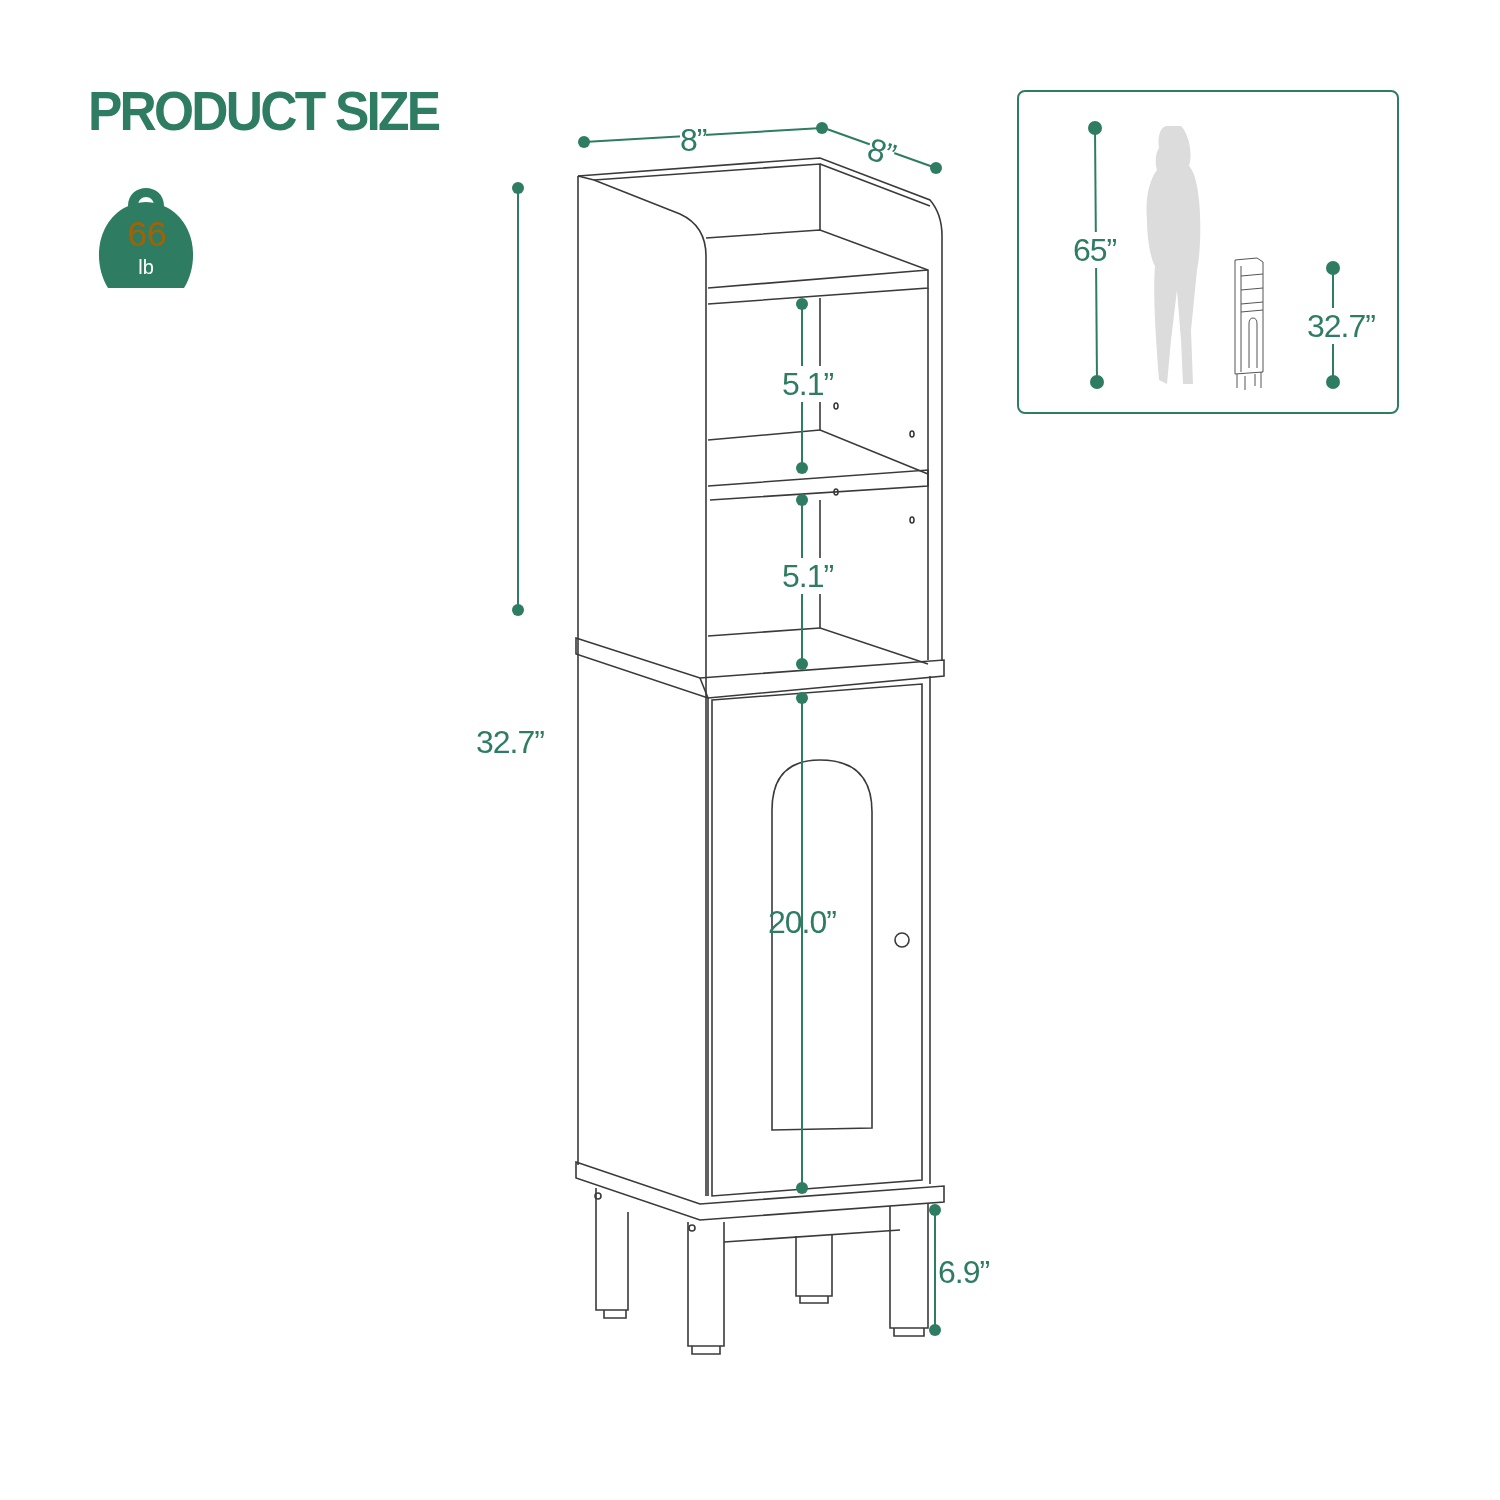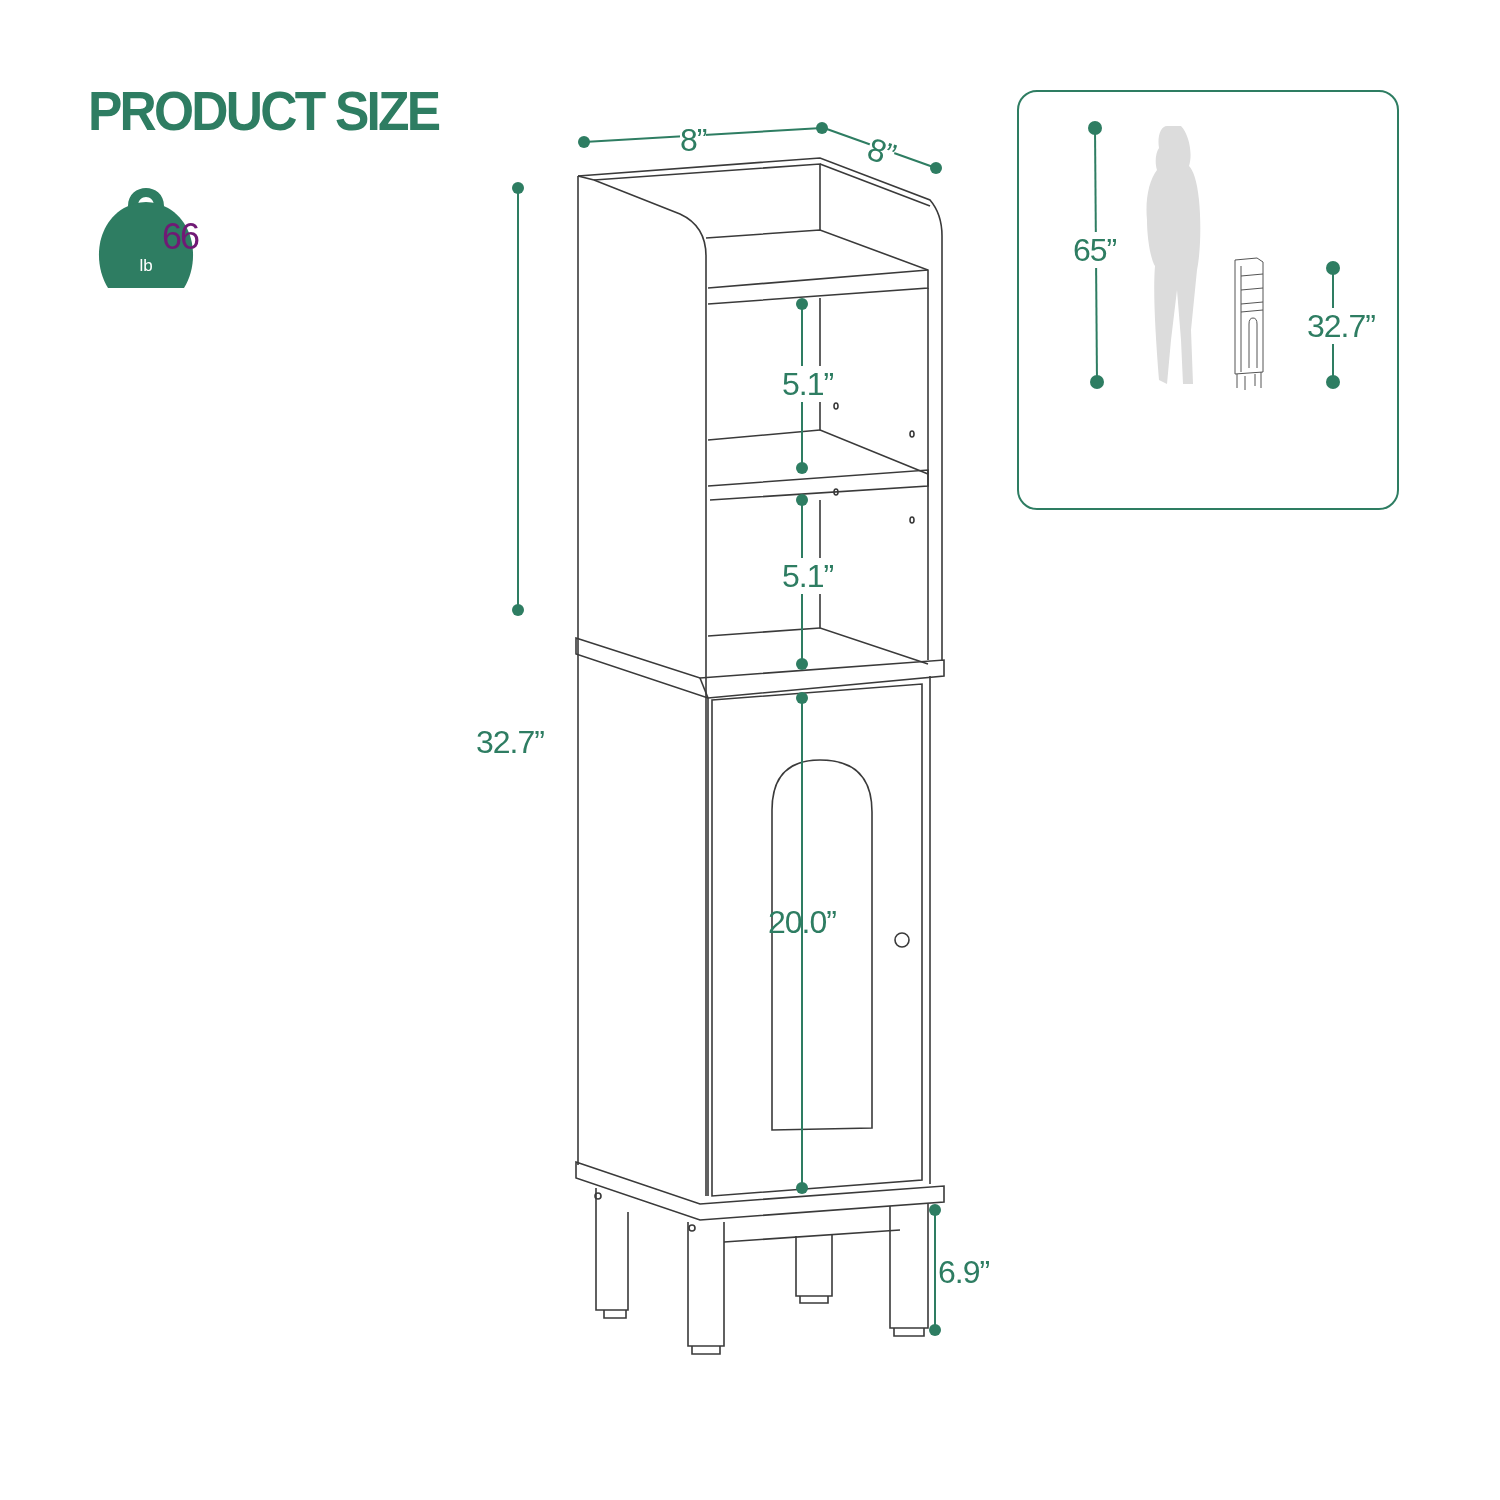--- a/index.html
+++ b/index.html
@@ -1,23 +1,23 @@
 <!DOCTYPE html>
 <html><head>
 <meta charset="utf-8">
 <style>
   html, body { margin:0; padding:0; background:#ffffff; }
   body { width:1500px; height:1500px; position:relative; overflow:hidden; font-family:"Liberation Sans", sans-serif; }
   .title { position:absolute; left:88px; top:78px; font-size:56px; font-weight:bold; color:#2e7d62; letter-spacing:-3px; transform:scaleX(0.92); transform-origin:left; margin:0; }
   .weight { position:absolute; left:94px; top:176px; width:104px; height:114px; }
   .weight svg { position:absolute; left:0; top:0; }
-  .weight .num { position:absolute; left:0; width:104px; text-align:right; top:40px; font-size:36px; color:#701a75; letter-spacing:-2px; }
-  .weight .unit { position:absolute; left:0; width:104px; text-align:center; top:80px; font-size:17px; color:#fff; }
+  .weight .num { position:absolute; left:0; width:104px; text-align:center; top:40px; font-size:36px; color:#a16207; letter-spacing:-2px;font-family:Liberation Mono, monospace; }
+  .weight .unit { position:absolute; left:0; width:104px; text-align:center; top:80px; font-size:20px; color:#fff; }
   .dim { position:absolute; color:#2e7d62; font-size:32px; background:#fff; line-height:1; padding:2px 0; letter-spacing:-1px; }
-  .inset { position:absolute; left:1017px; top:90px; width:382px; height:420px; border:2px solid #2e7d62; border-radius:20px; box-sizing:border-box; }
+  .inset { position:absolute; left:1017px; top:90px; width:382px; height:324px; border:2px solid #2e7d62; border-radius:8px; box-sizing:border-box; }
   svg.main { position:absolute; left:0; top:0; }
 </style>
 </head>
 <body>
 
 <h1 class="title">PRODUCT SIZE</h1>
 
 <div class="weight">
   <svg width="104" height="114">
     <path d="M34 30 C34 6, 70 6, 70 30 L60 30 C60 18, 44 18, 44 30 Z" fill="#2e7d62"></path>

